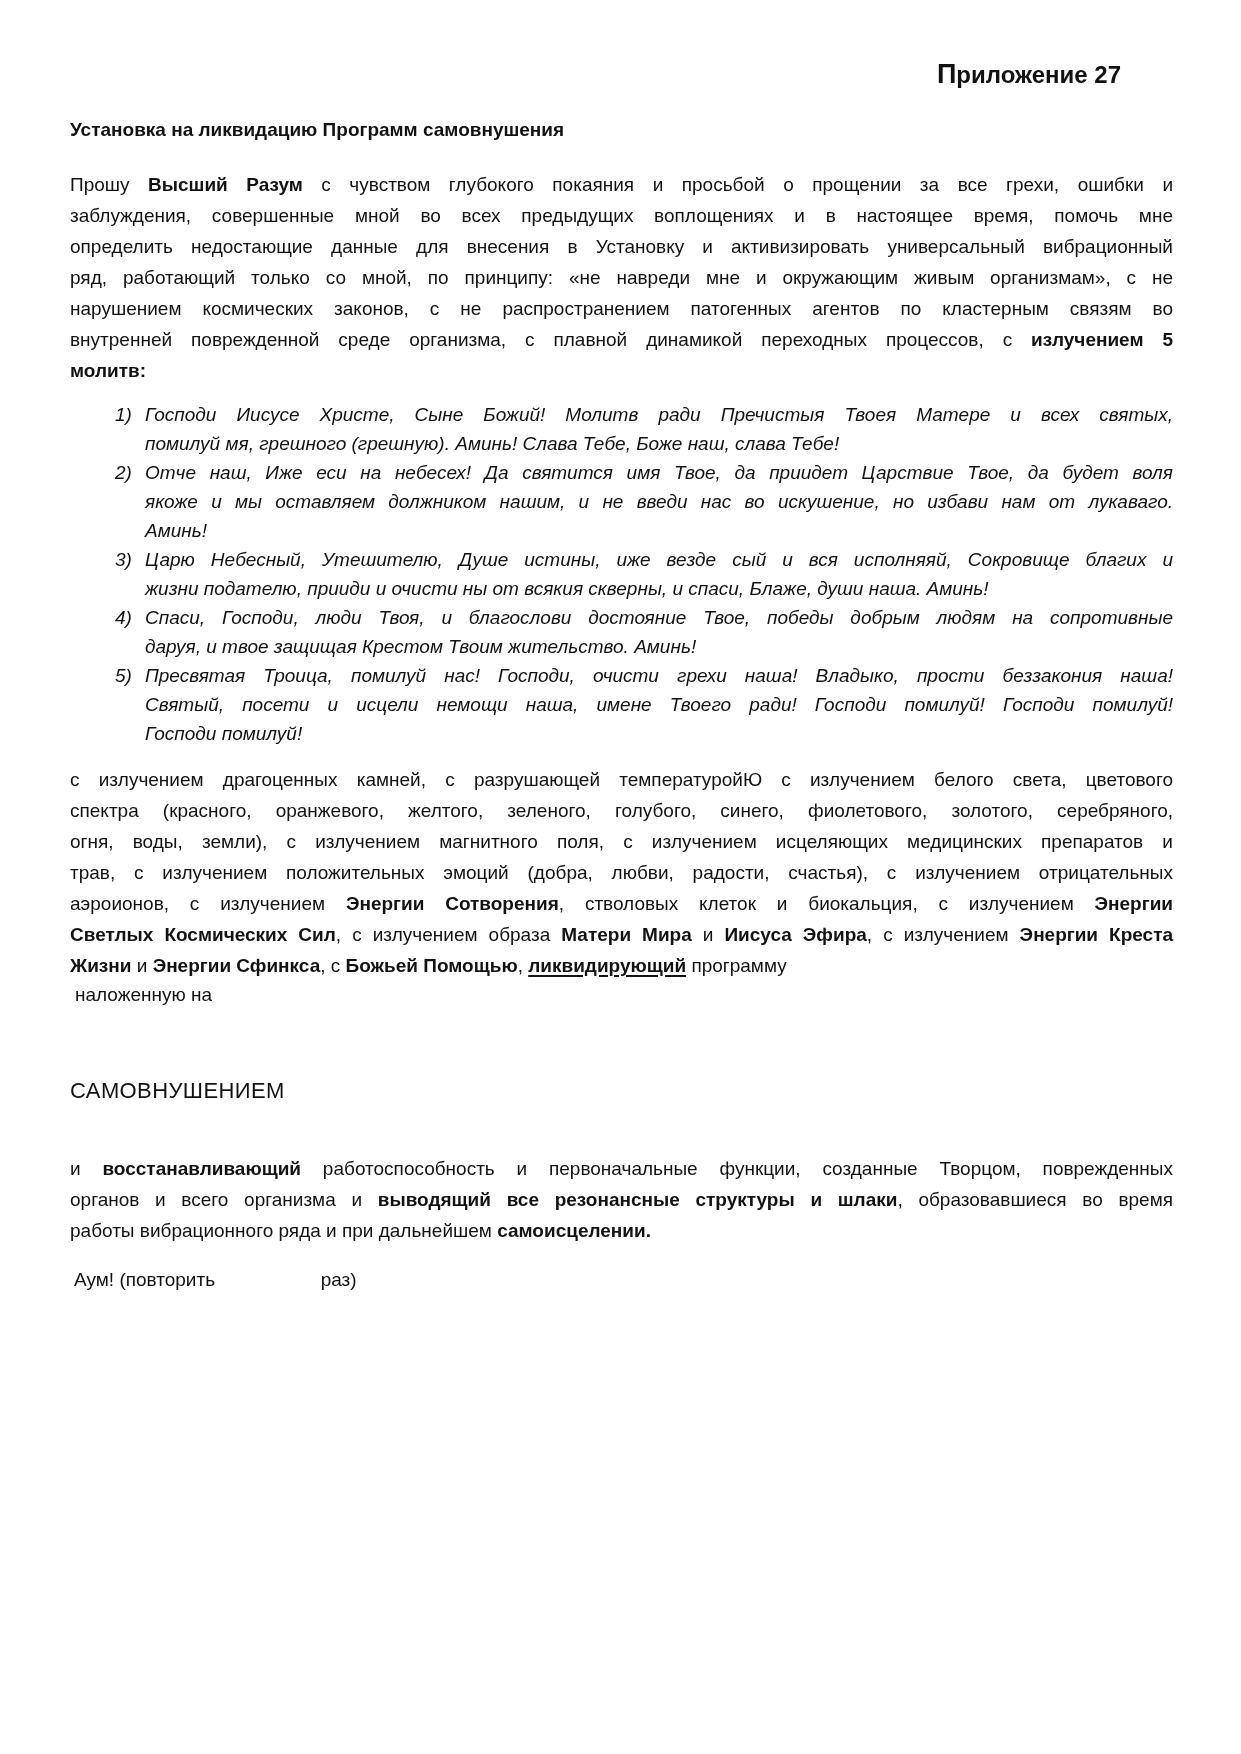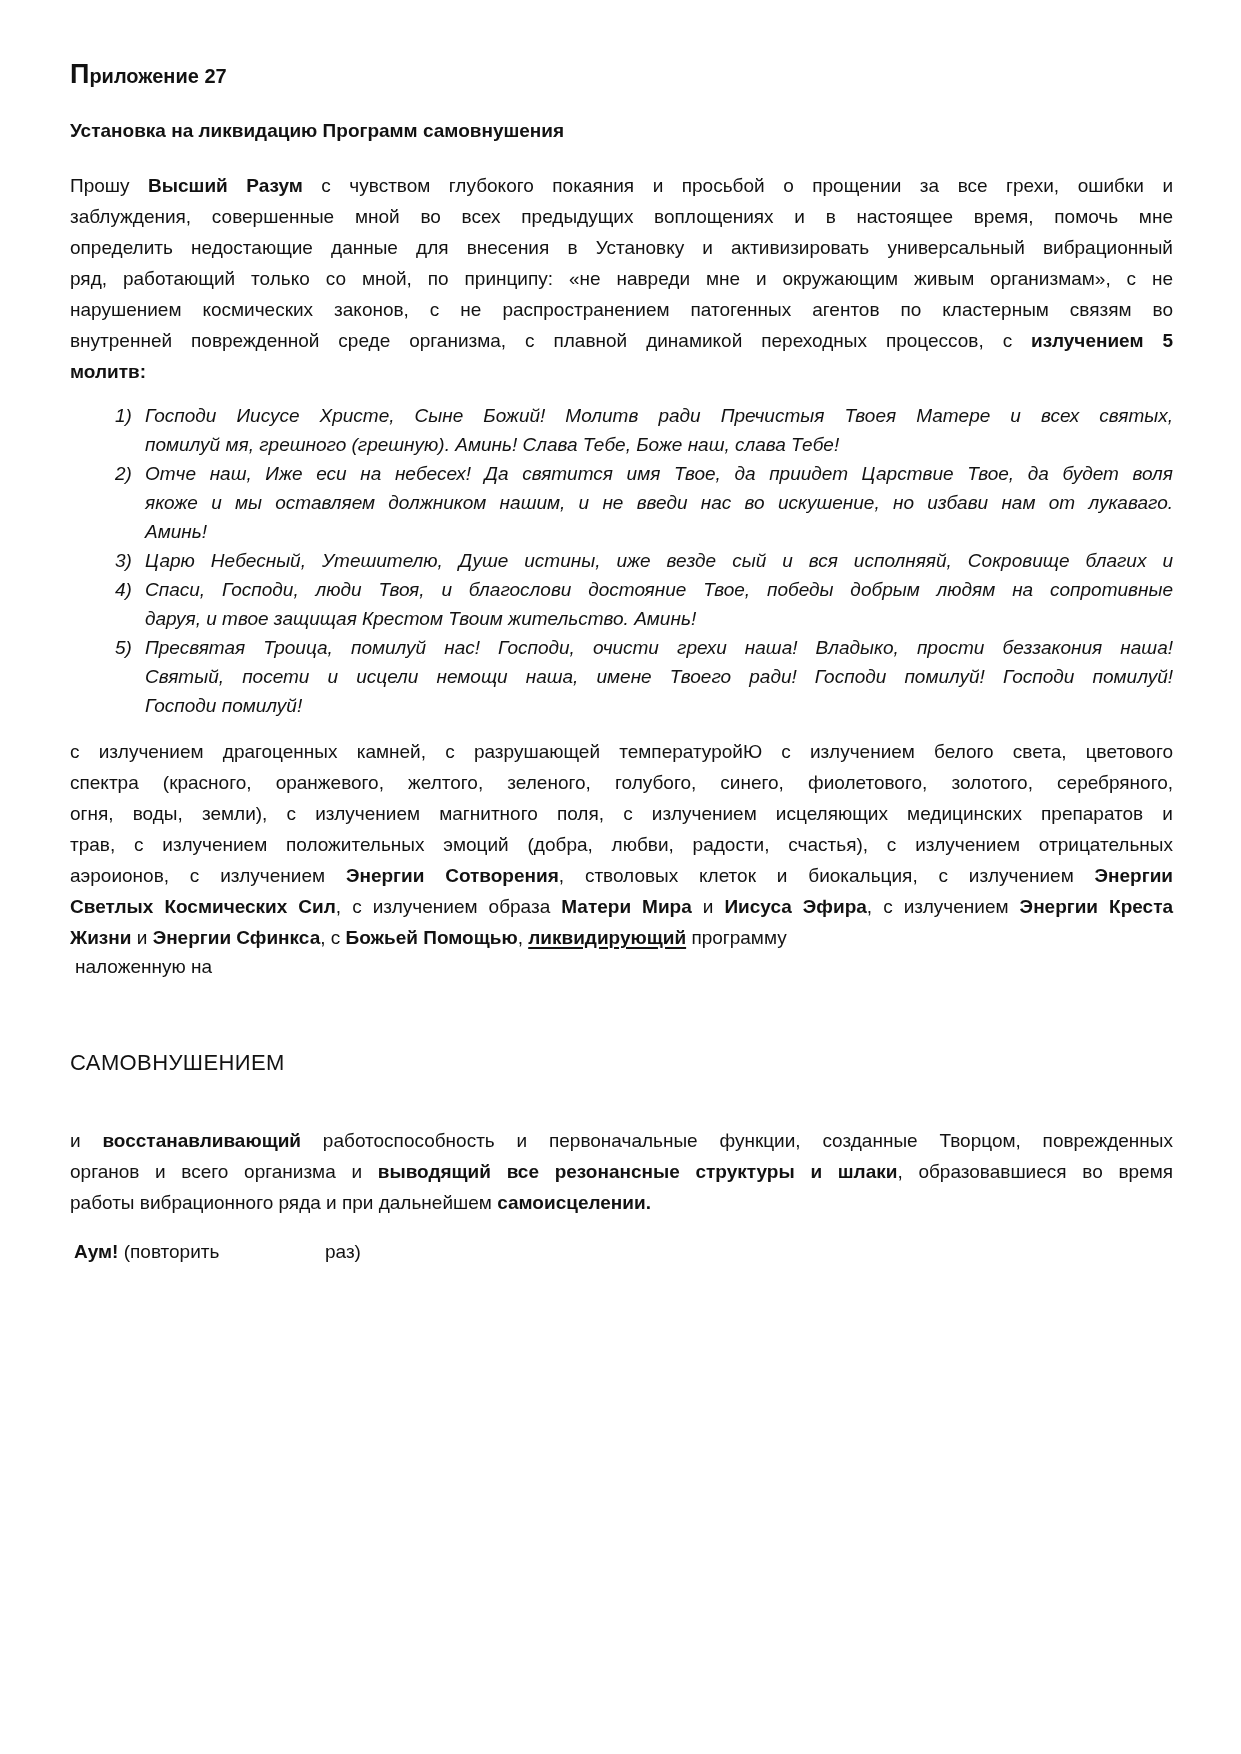--- a/index.html
+++ b/index.html
@@ -15,23 +15,23 @@
     overflow: hidden;
     font-family: "Liberation Sans", sans-serif;
     color: #121212;
   }
   .content {
     box-sizing: border-box;
     padding: 60px 68px 0 70px;
   }
   .appendix {
     font-weight: bold;
-    font-size: 20px;
+    font-size: 24px;
     line-height: 28px;
-    text-align: left;
+    text-align: right;
     padding-right: 52px;
   }
   .appendix::first-letter {
     font-size: 27px;
   }
   .doc-title {
     margin-top: 30px;
     font-weight: bold;
     font-size: 19px;
     line-height: 22px;
@@ -81,21 +81,21 @@
     line-height: 28px;
     letter-spacing: 0.4px;
   }
   .restore { margin-top: 48px; }
   .aum-line {
     margin-top: 18px;
     font-size: 19px;
     line-height: 31px;
     padding-left: 4px;
   }
-  .aum-word { font-weight: bold; }
+  .aum-word { font-weight: normal; }
   .aum-gap {
     display: inline-block;
     width: 95px;
   }
 </style>
 </head>
 <body>
 
 <div class="page">
   <div class="content">
@@ -122,20 +122,21 @@
         </div>
         <div class="prayer-item">
           <span class="prayer-num">2)</span>
           <div class="tline"><span>Отче наш, Иже еси на небесех! Да святится имя Твое, да приидет Царствие Твое, да будет воля</span></div>
           <div class="tline"><span>якоже и мы оставляем должником нашим, и не введи нас во искушение, но избави нам от лукаваго.</span></div>
           <div class="tline tline-last"><span>Аминь!</span></div>
         </div>
         <div class="prayer-item">
           <span class="prayer-num">3)</span>
           <div class="tline"><span>Царю Небесный, Утешителю, Душе истины, иже везде сый и вся исполняяй, Сокровище благих и</span></div>
+          <div class="tline tline-last"><span>жизни подателю, прииди и очисти ны от всякия скверны, и спаси, Блаже, души наша. Аминь!</span></div>
         </div>
         <div class="prayer-item">
           <span class="prayer-num">4)</span>
           <div class="tline"><span>Спаси, Господи, люди Твоя, и благослови достояние Твое, победы добрым людям на сопротивные</span></div>
           <div class="tline tline-last"><span>даруя, и твое защищая Крестом Твоим жительство. Аминь!</span></div>
         </div>
         <div class="prayer-item">
           <span class="prayer-num">5)</span>
           <div class="tline"><span>Пресвятая Троица, помилуй нас! Господи, очисти грехи наша! Владыко, прости беззакония наша!</span></div>
           <div class="tline"><span>Святый, посети и исцели немощи наша, имене Твоего ради! Господи помилуй! Господи помилуй!</span></div>

